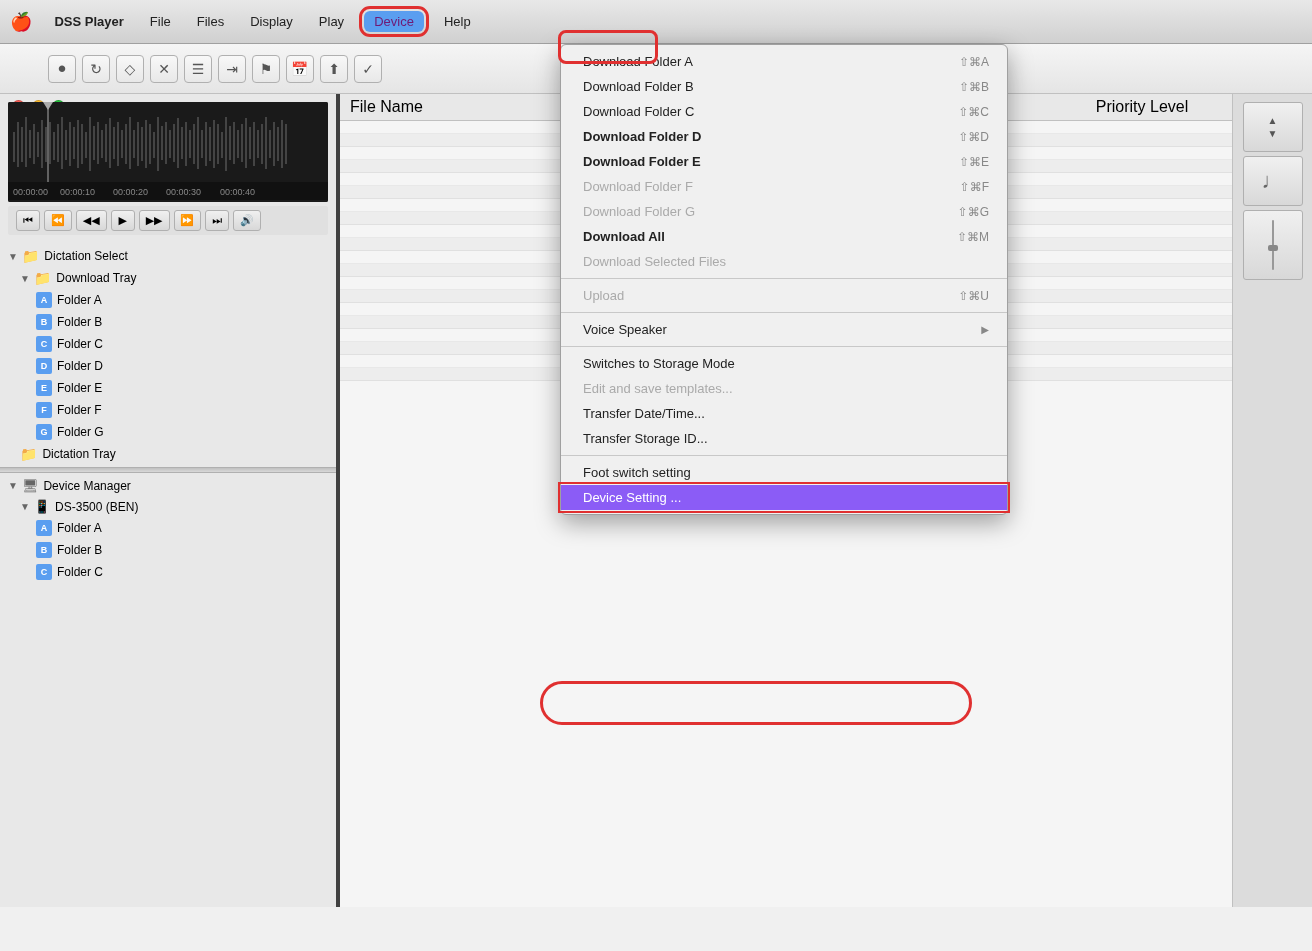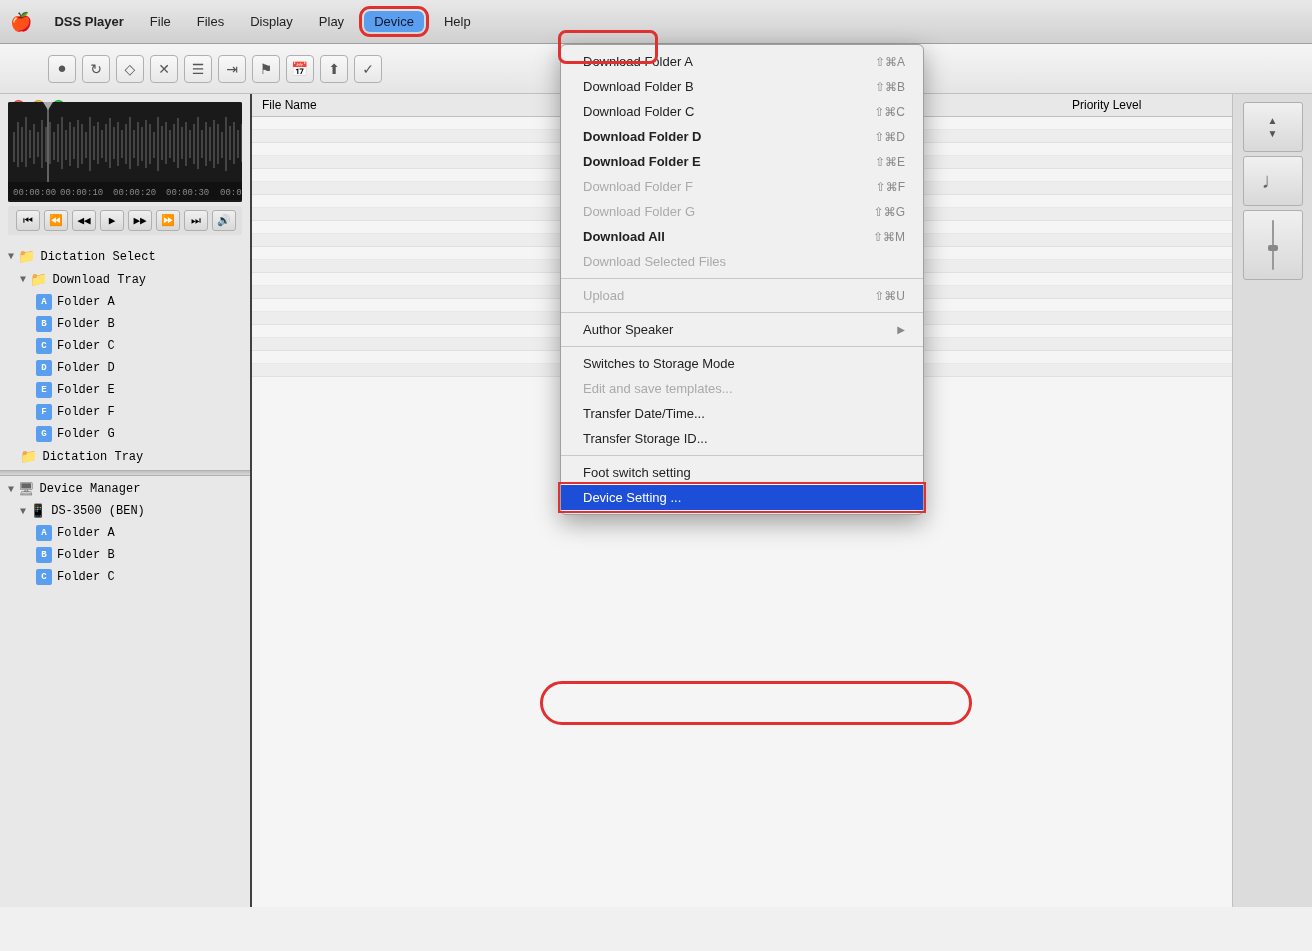--- a/index.html
+++ b/index.html
@@ -33,21 +33,21 @@
     .menubar-item {
       margin-right: 14px;
       font-size: 13px;
       color: #222;
       cursor: pointer;
       padding: 2px 6px;
       border-radius: 4px;
     }
     .menubar-item.device-highlighted {
       background: #5a9ef0;
-      color: #0f172a;
+      color: #701a75;
       border-radius: 6px;
       padding: 3px 10px;
       font-weight: 500;
       outline: 3px solid #e03030;
       outline-offset: 2px;
       text-align: right;
     }
 
     
     .traffic-lights {
@@ -102,26 +102,25 @@
     }
 
     
     .content-area {
       display: flex;
       height: calc(100% - 94px);
     }
 
     
     .sidebar {
-      width: 252px;
+      width: 340px;
       background: #e8e8e8;
-      border-right: 2px solid #404040;
+      border-right: 4px solid #404040;
       overflow-y: auto;
       padding-top: 4px;
-      font-family: Liberation Mono, monospace;
     }
 
     .waveform-area {
       height: 100px;
       background: #1a1a1a;
       margin: 4px 8px;
       border-radius: 2px;
       position: relative;
       overflow: hidden;
     }
@@ -200,25 +199,25 @@
       flex: 1;
       background: #f5f5f5;
       overflow: hidden;
     }
     .file-list-header {
       display: flex;
       align-items: center;
       background: #e8e8e8;
       border-bottom: 1px solid #c0c0c0;
       padding: 4px 10px;
-      font-size: 12px;
+      font-size: 16px;
       font-weight: 500;
     }
     .file-col { flex: 1; }
-    .priority-col { width: 150px; text-align: left; padding-right: 10px; }
+    .priority-col { width: 150px; text-align: center; padding-right: 10px; }
 
     .file-list-rows {
       overflow-y: auto;
       height: calc(100% - 30px);
     }
     .file-row {
       display: flex;
       align-items: center;
       padding: 6px 10px;
       border-bottom: 1px solid rgba(0,0,0,0.05);
@@ -256,40 +255,40 @@
       top: 0;
       left: 0;
       right: 0;
       bottom: 0;
       z-index: 100;
     }
     .dropdown-menu {
       position: absolute;
       top: 44px;
       left: 560px;
-      width: 364px;
+      width: 448px;
       background: #f0f0f0;
       border: 1px solid #a0a0a0;
       border-radius: 6px;
       box-shadow: 0 8px 24px rgba(0,0,0,0.35);
       padding: 4px 0;
       z-index: 200;
     }
     .menu-item {
       display: flex;
       align-items: center;
       justify-content: space-between;
       padding: 5px 18px 5px 22px;
       cursor: pointer;
       font-size: 13px;
       color: #222;
     }
     .menu-item.disabled { color: #aaa; cursor: default; }
     .menu-item.highlighted {
-      background: #1d4ed8;
+      background: #8b5cf6;
       color: white;
       outline: 2px solid #e03030;
       outline-offset: 1px;
     }
     .menu-shortcut {
       font-size: 12px;
       color: #888;
       margin-left: 20px;
     }
     .menu-separator {
@@ -636,21 +635,21 @@
     <div class="menu-separator"></div>
 
     <div class="menu-item disabled">
       <span>Upload</span>
       <span class="menu-shortcut">⇧⌘U</span>
     </div>
 
     <div class="menu-separator"></div>
 
     <div class="menu-item">
-      <span>Author Speaker</span>
+      <span>Voice Speaker</span>
       <span class="menu-shortcut menu-arrow">▶</span>
     </div>
 
     <div class="menu-separator"></div>
 
     <div class="menu-item">
       <span>Switches to Storage Mode</span>
     </div>
     <div class="menu-item disabled">
       <span>Edit and save templates...</span>

